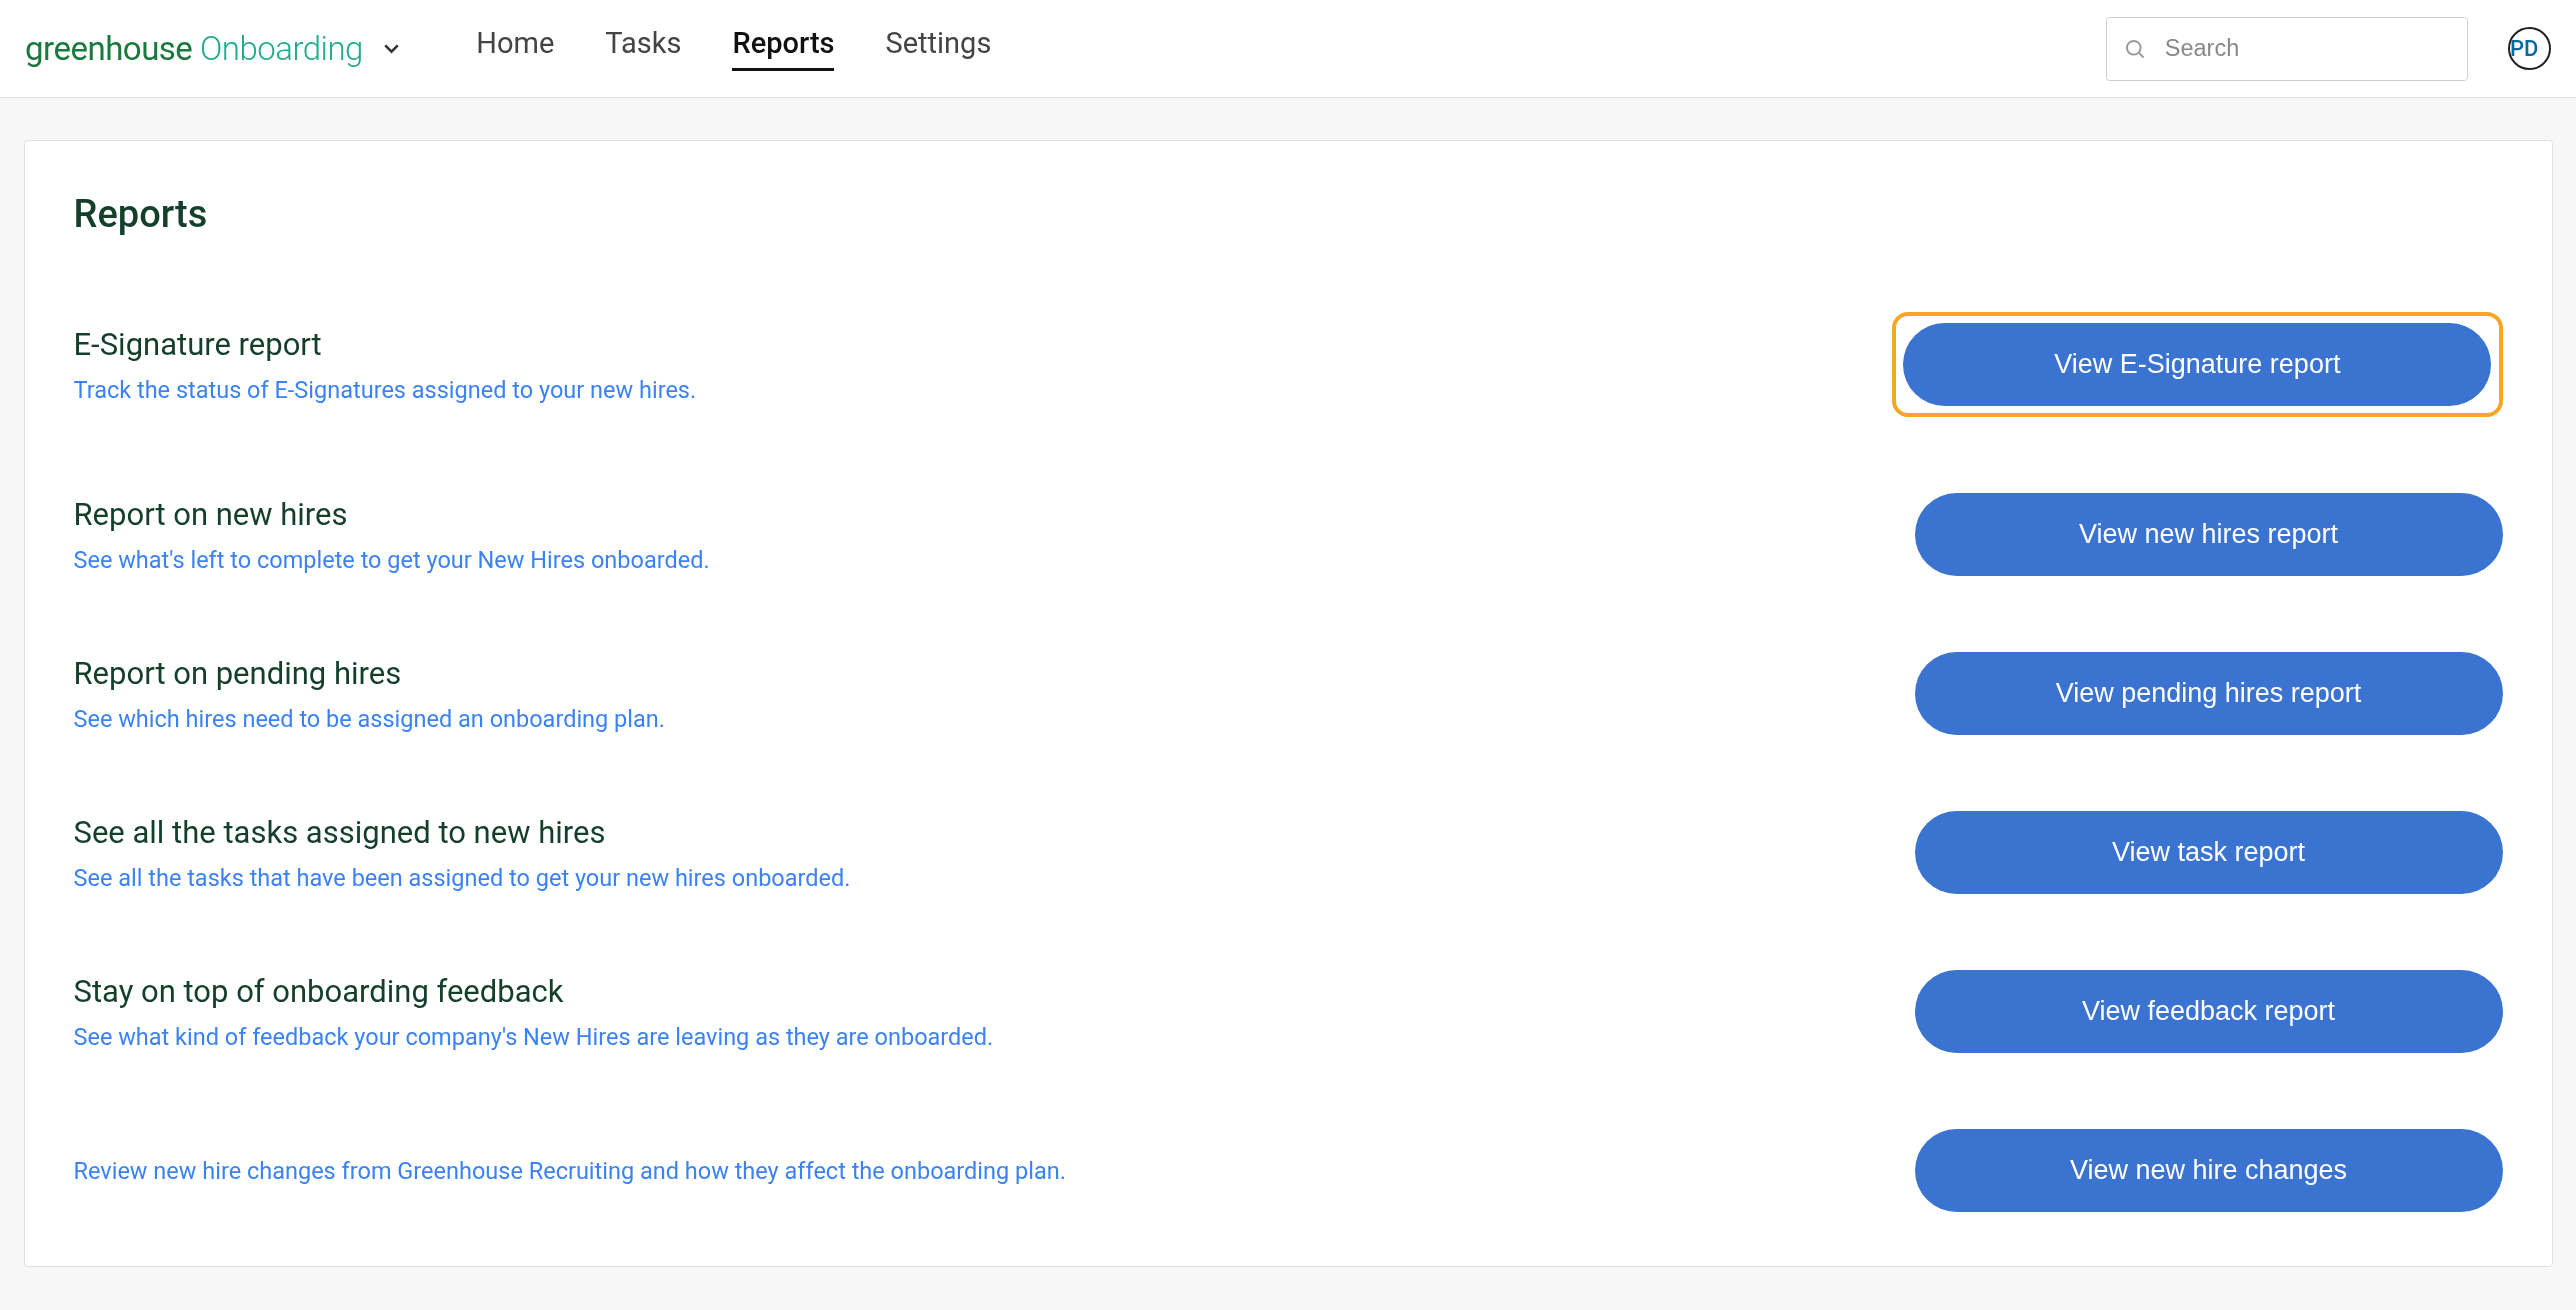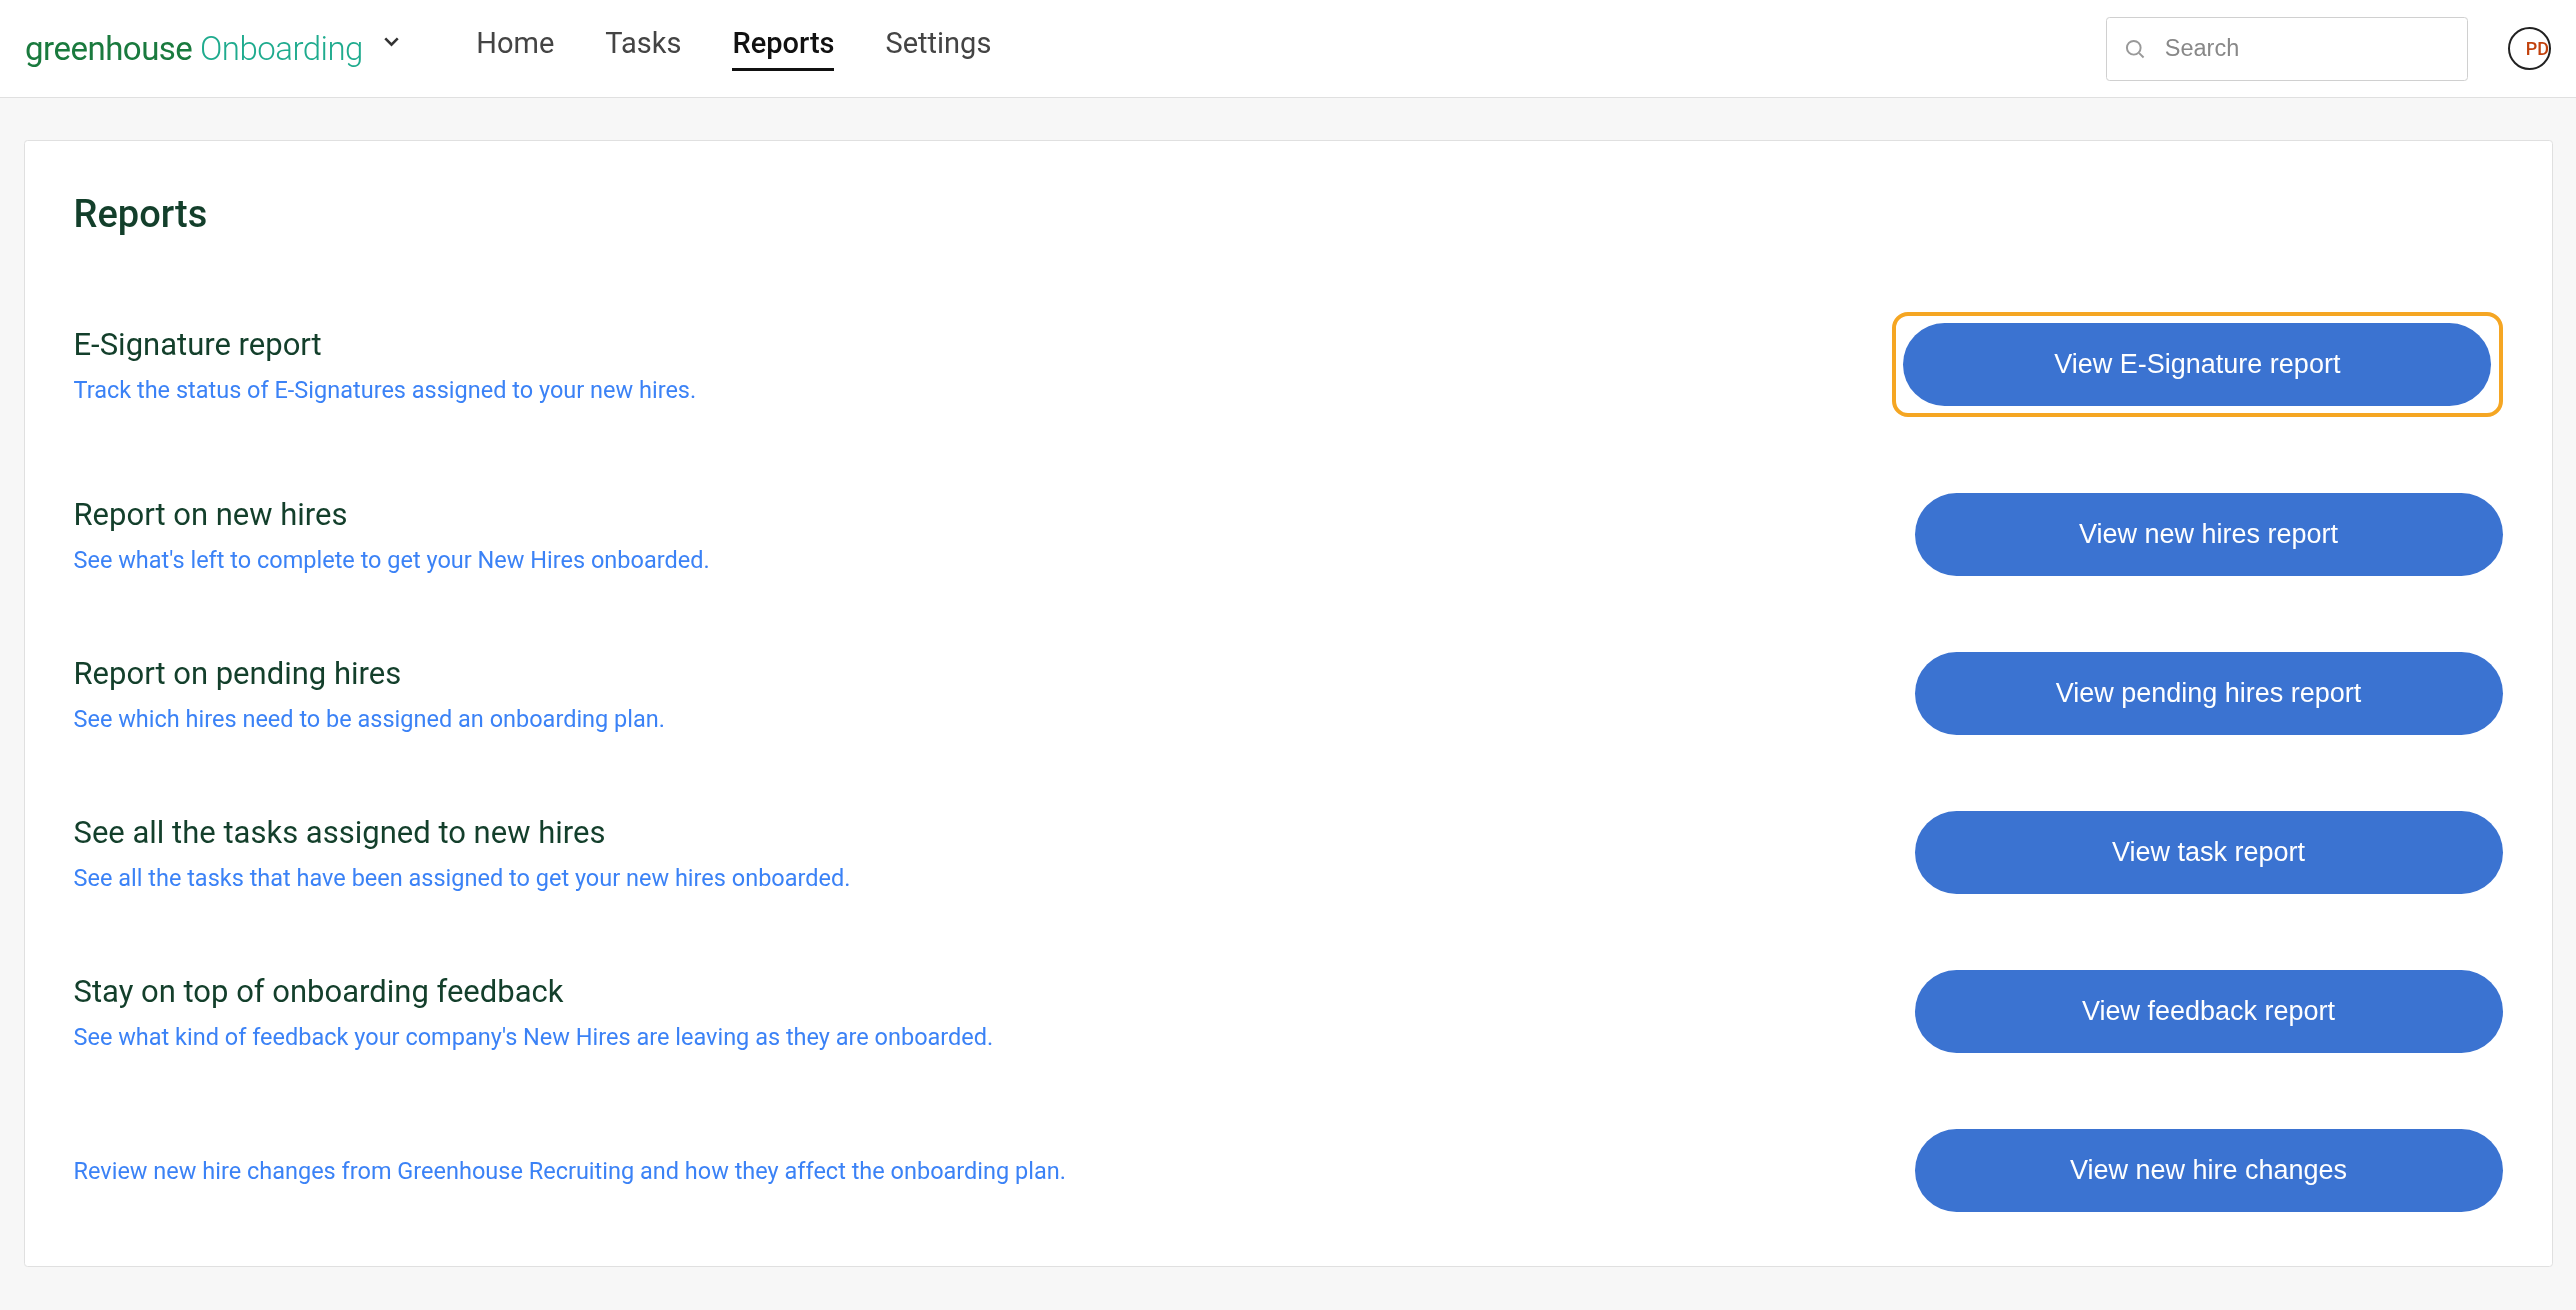--- a/index.html
+++ b/index.html
@@ -16,20 +16,21 @@
     }
     .topbar {
       display: flex;
       align-items: center;
       height: 98px;
       padding: 0 25px;
       border-bottom: 0.9px solid #e0e0e0;
     }
     .logo-wrap {
       display: flex;
+      align-items: center;
       gap: 16.3px;
       margin-right: 72px;
     }
     .logo {
       font-size: 33px;
       font-weight: 500;
       letter-spacing: -0.5px;
     }
     .logo-green {
       color: #1a7a3e;
@@ -91,24 +92,24 @@
     .search-input::placeholder {
       color: #888;
     }
     .avatar {
       width: 43px;
       height: 43px;
       border-radius: 50%;
       border: 2.3px solid #222;
       display: flex;
       align-items: center;
-      justify-content: flex-end;
-      font-size: 18px;
-      font-weight: 500;
-      color: #c2410c;
+      justify-content: flex-start;
+      font-size: 22px;
+      font-weight: 500;
+      color: #0369a1;
     }
     .page-body {
       background: #f7f7f7;
       padding: 42px 23.5px;
       height: calc(100% - 98px);
     }
     .panel {
       background: #fff;
       border: 0.9px solid #e0e0e0;
       border-radius: 3.6px;

